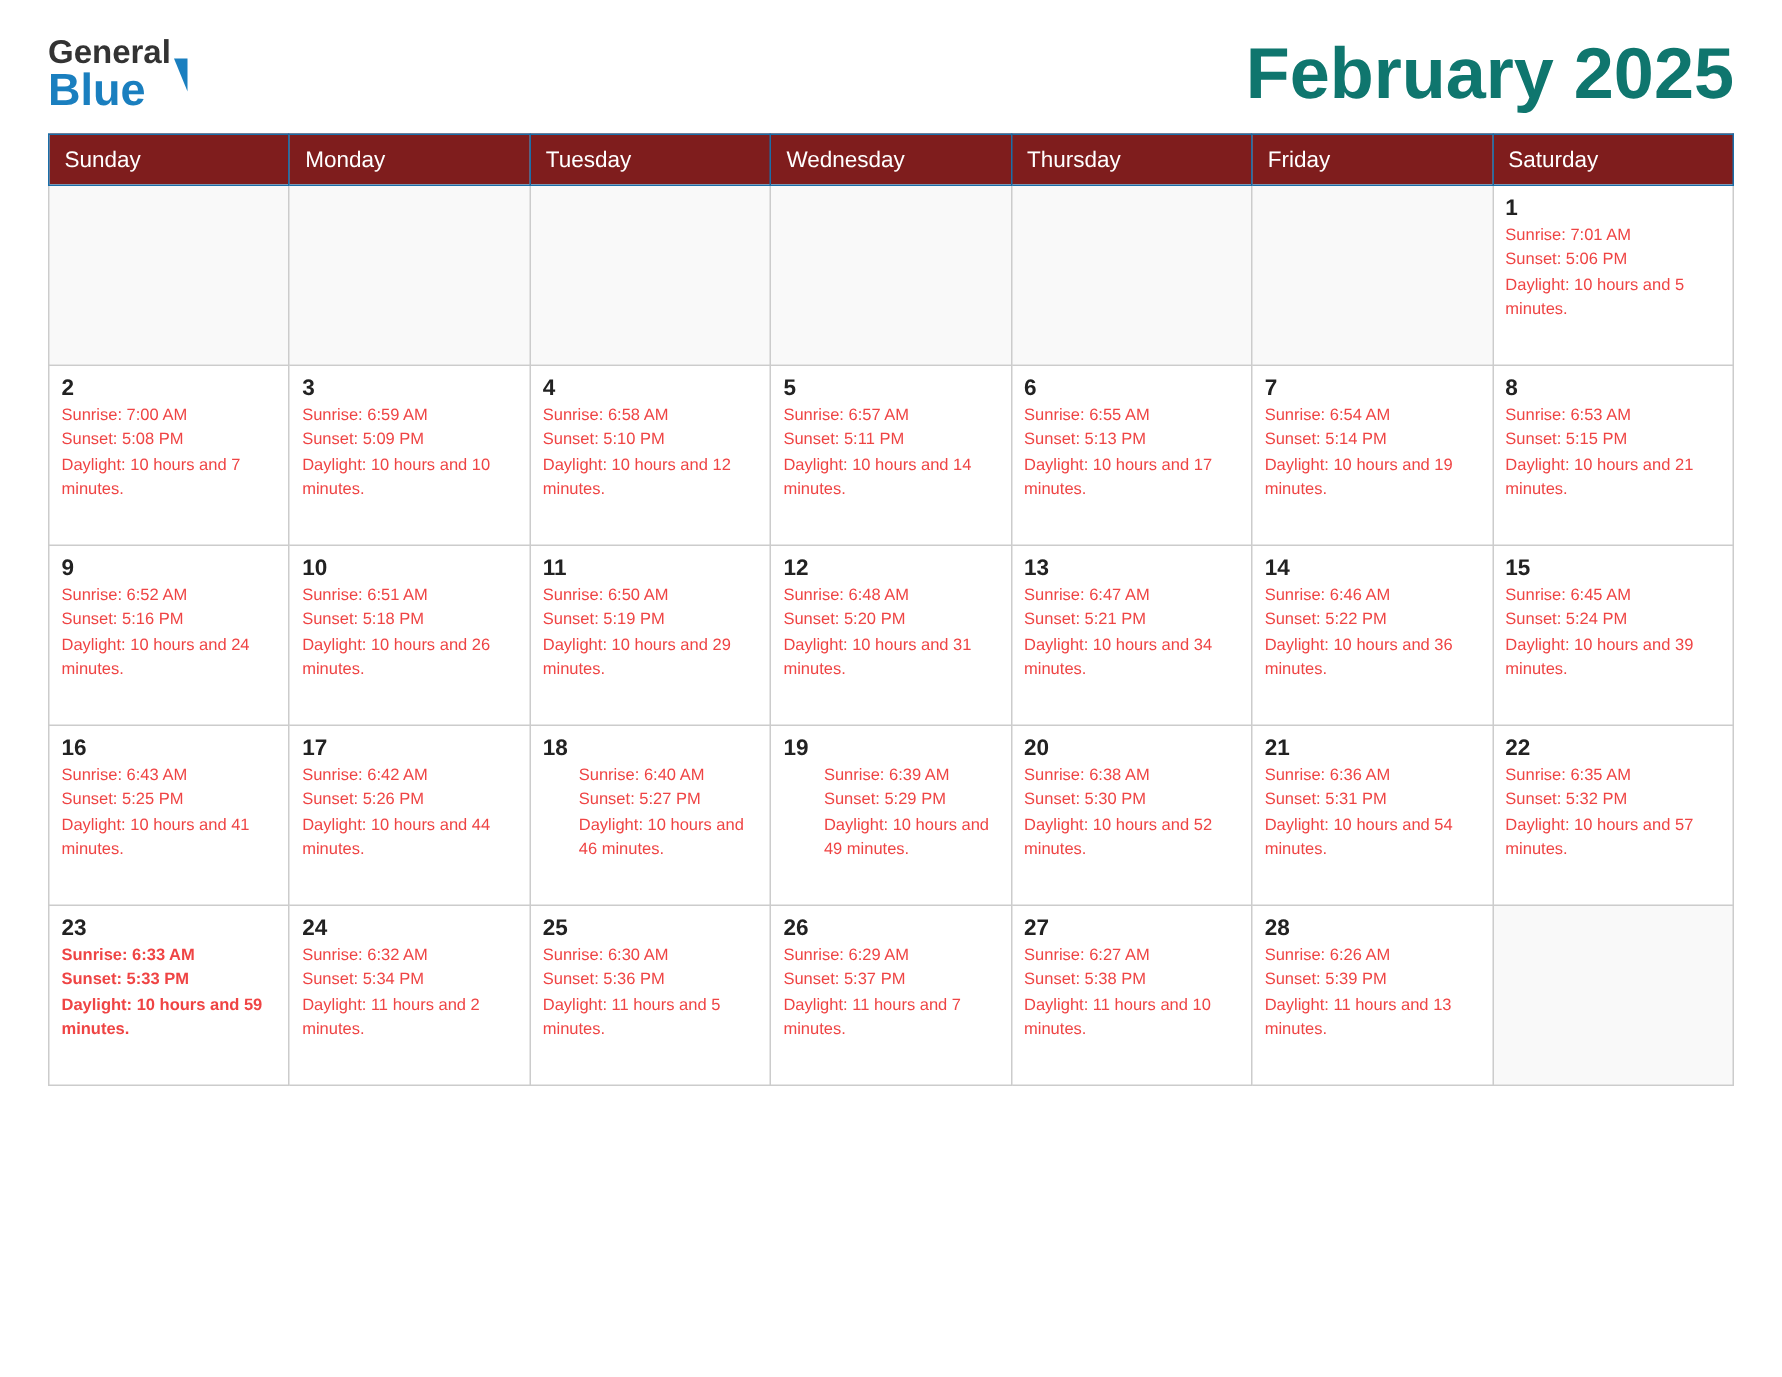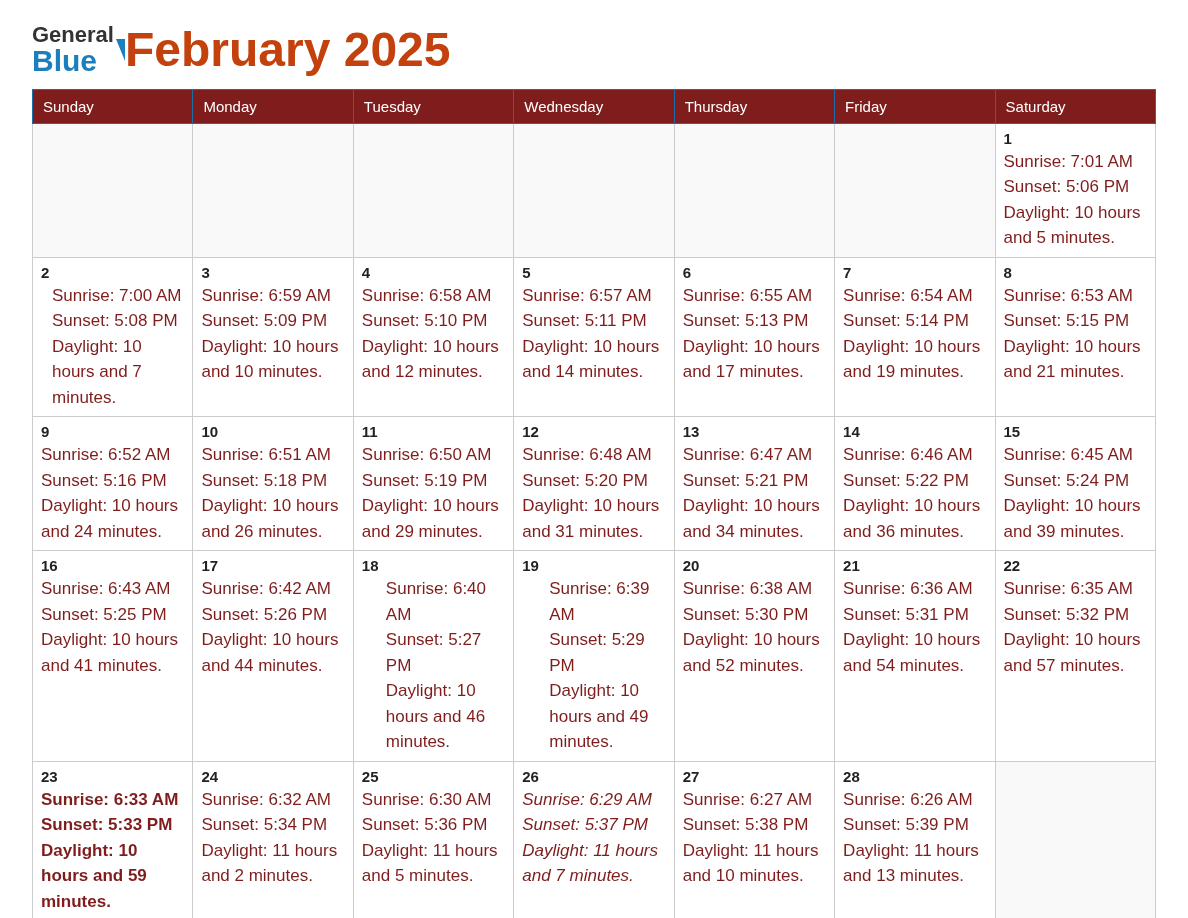--- a/index.html
+++ b/index.html
@@ -5,35 +5,37 @@
     * { box-sizing: border-box; margin: 0; padding: 0; }
     body {
       font-family: Arial, sans-serif;
       background: #fff;
       padding: 24px 32px;
       width: 1188px;
       min-height: 918px;
     }
     .header {
       display: flex;
+      justify-content: space-between;
       align-items: flex-start;
       margin-bottom: 12px;
+      gap: 48px;
     }
     .logo {
       display: flex;
       flex-direction: column;
       align-items: flex-start;
     }
     .title-section {
       text-align: right;
     }
     .month-title {
       font-size: 48px;
       font-weight: bold;
-      color: #c2410c;
+      color: #0f766e;
       line-height: 1.1;
     }
     .location {
       font-size: 20px;
       color: #444;
       margin-top: 4px;
     }
     .calendar {
       width: 100%;
       border-collapse: collapse;
@@ -62,22 +64,22 @@
     .calendar td.empty {
       background: #f9f9f9;
     }
     .day-number {
       font-size: 15px;
       font-weight: bold;
       color: #222;
       margin-bottom: 2px;
     }
     .day-info {
-      font-size: 17px;
-      color: #7f1d1d;
+      font-size: 11px;
+      color: #ef4444;
       line-height: 1.5;
     }
     .logo-row {
       display: flex;
       align-items: center;
     }
     .logo-text {
       display: flex;
       flex-direction: column;
       line-height: 1;
@@ -143,21 +145,21 @@
         <td>
           <div class="day-number">1</div>
           <div class="day-info" style="white-space: pre-line;">Sunrise: 7:01 AM
 Sunset: 5:06 PM
 Daylight: 10 hours and 5 minutes.</div>
         </td>
       </tr>
       <tr>
         <td>
           <div class="day-number">2</div>
-          <div class="day-info" style="white-space: pre-line; margin-left: 11px;">Sunrise: 7:00 AM
+          <div class="day-info" style="white-space: pre-line;">Sunrise: 7:00 AM
 Sunset: 5:08 PM
 Daylight: 10 hours and 7 minutes.</div>
         </td>
         <td>
           <div class="day-number">3</div>
           <div class="day-info" style="white-space: pre-line;">Sunrise: 6:59 AM
 Sunset: 5:09 PM
 Daylight: 10 hours and 10 minutes.</div>
         </td>
         <td>
@@ -293,21 +295,21 @@
 Daylight: 11 hours and 2 minutes.</div>
         </td>
         <td>
           <div class="day-number">25</div>
           <div class="day-info" style="white-space: pre-line;">Sunrise: 6:30 AM
 Sunset: 5:36 PM
 Daylight: 11 hours and 5 minutes.</div>
         </td>
         <td>
           <div class="day-number">26</div>
-          <div class="day-info" style="white-space: pre-line; font-style: italic;">Sunrise: 6:29 AM
+          <div class="day-info" style="white-space: pre-line;">Sunrise: 6:29 AM
 Sunset: 5:37 PM
 Daylight: 11 hours and 7 minutes.</div>
         </td>
         <td>
           <div class="day-number">27</div>
           <div class="day-info" style="white-space: pre-line;">Sunrise: 6:27 AM
 Sunset: 5:38 PM
 Daylight: 11 hours and 10 minutes.</div>
         </td>
         <td>

